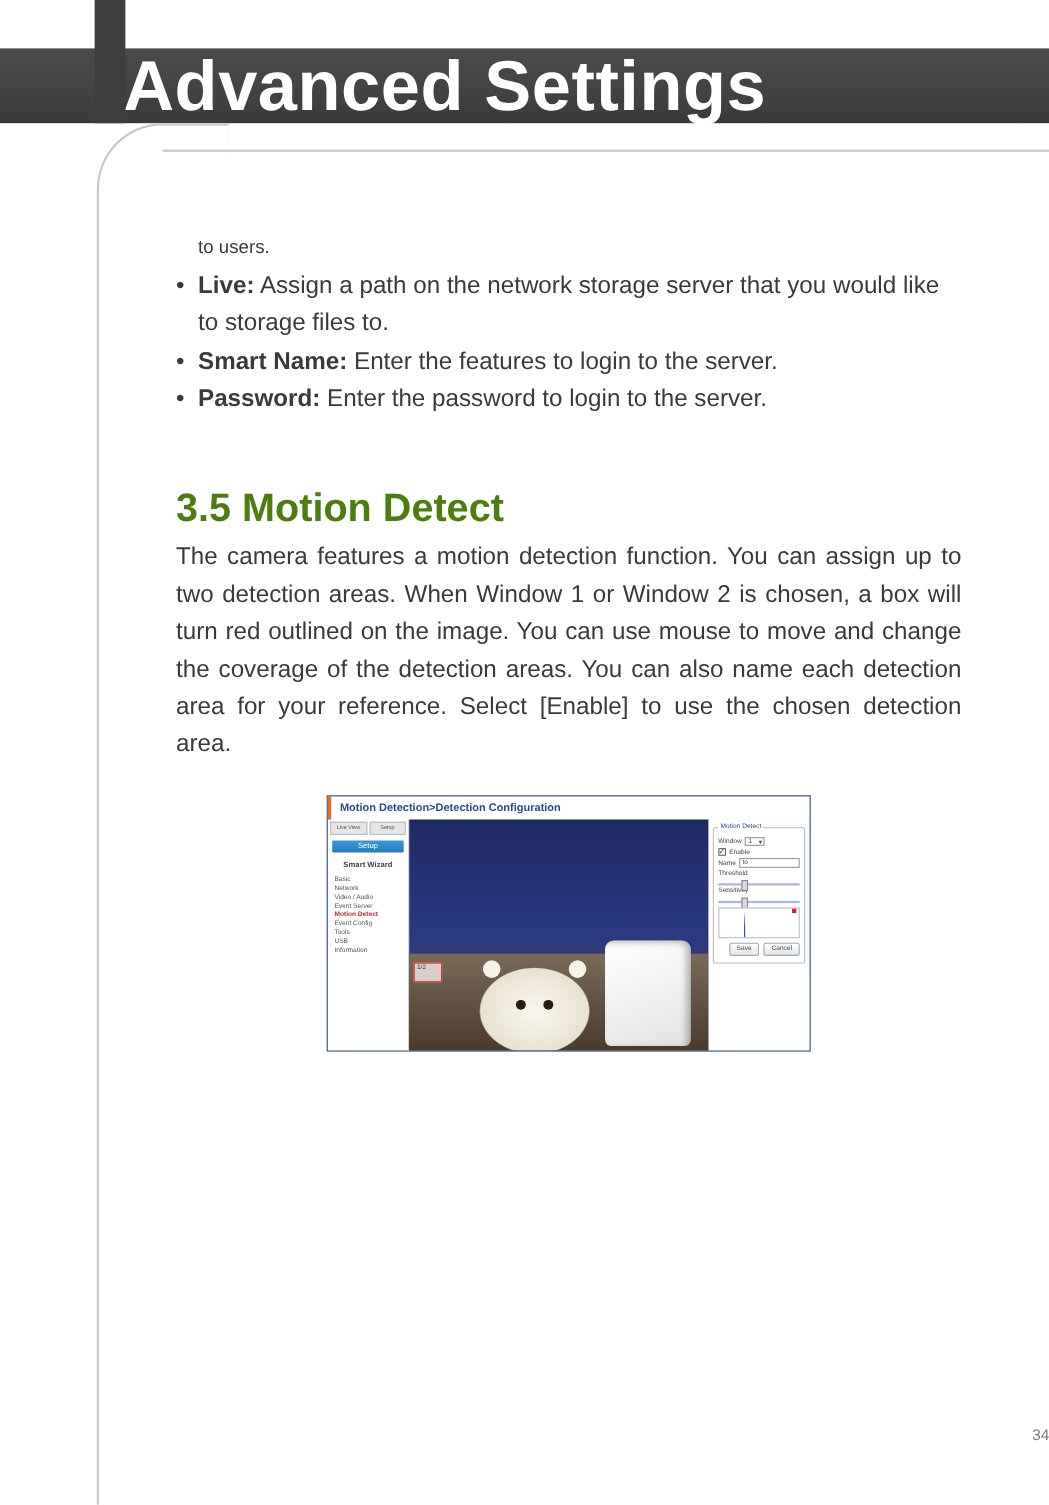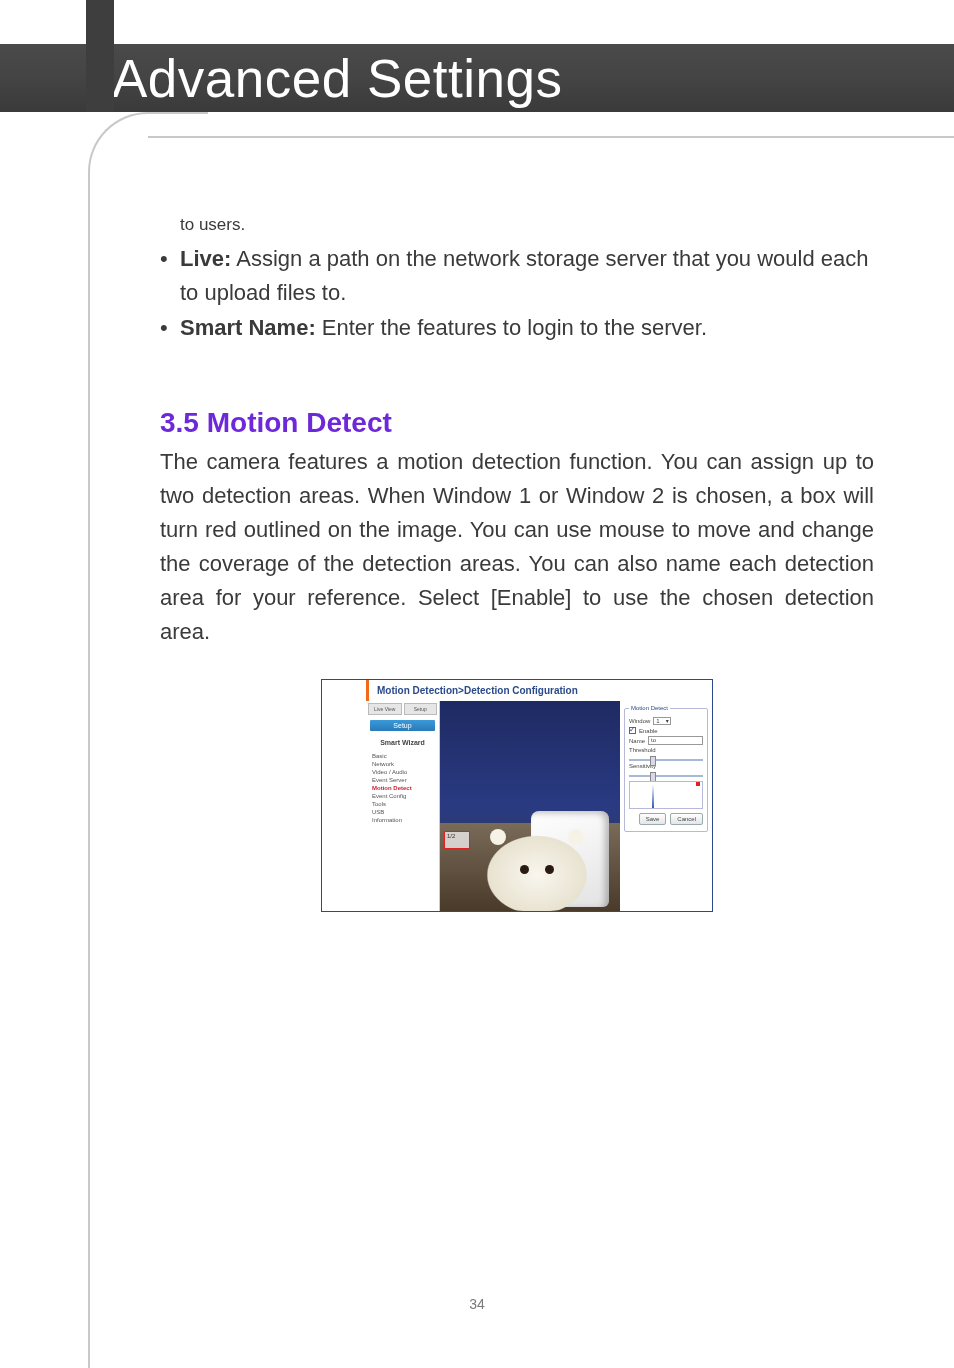--- a/index.html
+++ b/index.html
@@ -17,22 +17,22 @@
     left: 0;
     right: 0;
     height: 68px;
     background: linear-gradient(to bottom, #4a4a4a 0%, #444 50%, #3a3a3a 100%);
     display: flex;
     align-items: center;
   }
   .header-band .title {
     margin-left: 112px;
     color: #fff;
-    font-size: 53px;
-    font-weight: 400;
+    font-size: 64px;
+    font-weight: 700;
     letter-spacing: 0.5px;
   }
   .left-pillar {
     position: absolute;
     top: 0;
     left: 86px;
     width: 28px;
     height: 112px;
     background: #3e3e3e;
     z-index: 2;
@@ -89,37 +89,36 @@
   ul.main-list li::before {
     content: "•";
     position: absolute;
     left: 0;
     top: 0;
     font-size: 22px;
     color: #3a3a3a;
   }
   .lbl { font-weight: 700; }
   h2.section {
-    font-size: 28px;
+    font-size: 36px;
     font-weight: 700;
     margin-top: 62px;
     margin-bottom: 6px;
-    color: #6d28d9;
+    color: #4d7c0f;
   }
   .para {
     font-size: 22px;
     line-height: 1.55;
     text-align: justify;
   }
   .screenshot {
     margin: 30px auto 0;
-    width: 392px;
+    width: 440px;
     border: 1px solid #2a4a8a;
     background: #fff;
-    padding-left: 44px;
   }
   .ss-title {
     padding: 5px 8px;
     font-size: 10px;
     font-weight: 700;
     color: #2a4a8a;
     border-left: 3px solid #f06a1a;
   }
   .ss-body {
     display: flex;
@@ -232,21 +231,21 @@
     background: linear-gradient(90deg, transparent 40%, #2a5ab8 45%, #2a5ab8 55%, transparent 60%);
     clip-path: polygon(40% 100%, 50% 0%, 60% 100%);
   }
   .ss-redtick { position:absolute; top:0; right:2px; width:4px; height:4px; background:#d22; }
   .ss-btns { display:flex; gap:4px; justify-content:flex-end; margin-top:4px; }
   .ss-btn { border:1px solid #9aa; background:linear-gradient(#fff,#e4e4ea); font-size:6px; padding:2px 6px; border-radius:2px; }
   .page-num {
     position: absolute;
     bottom: 56px;
     left: 0; right: 0;
-    text-align: center;
+    text-align: right;
     font-size: 14px;
     color: #7a7a7a;
   }
 </style>
 </head>
 <body>
 
 <div class="left-pillar"></div>
 <div class="header-band">
   <div class="title">Advanced Settings</div>
@@ -254,22 +253,23 @@
 
 <div class="frame-arc"></div>
 <div class="frame-side"></div>
 <div class="frame-top"></div>
 
 <div class="content">
 
   <div class="frag">to users.</div>
 
   <ul class="main-list">
-    <li><span class="lbl">Live:</span><span> Assign a path on the network storage server that you would each to upload files to.</span></li>
+    <li><span class="lbl">Live:</span><span> Assign a path on the network storage server that you would like to storage files to.</span></li>
     <li><span class="lbl">Smart Name:</span><span> Enter the features to login to the server.</span></li>
+    <li><span class="lbl">Password:</span><span> Enter the password to login to the server.</span></li>
   </ul>
 
   <h2 class="section">3.5 Motion Detect</h2>
   <p class="para">The camera features a motion detection function. You can assign up to two detection areas. When Window 1 or Window 2 is chosen, a box will turn red outlined on the image. You can use mouse to move and change the coverage of the detection areas. You can also name each detection area for your reference. Select [Enable] to use the chosen detection area.</p>
 
   <div class="screenshot">
     <div class="ss-title">Motion Detection&gt;Detection Configuration</div>
     <div class="ss-body">
 
       <div class="ss-sidebar">

